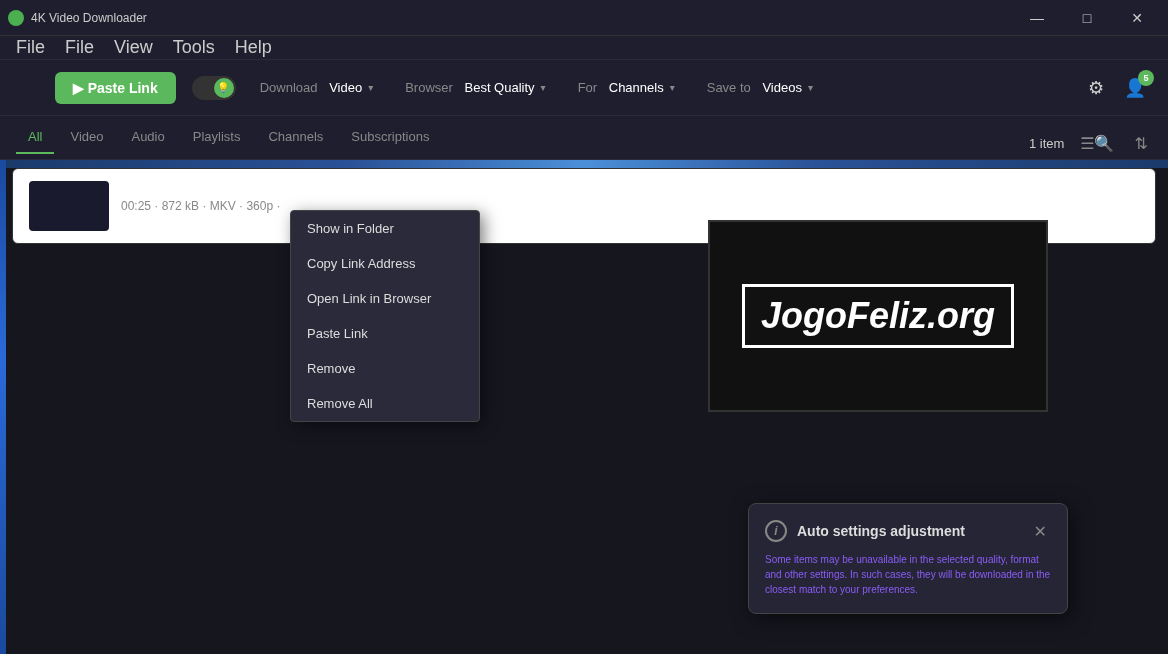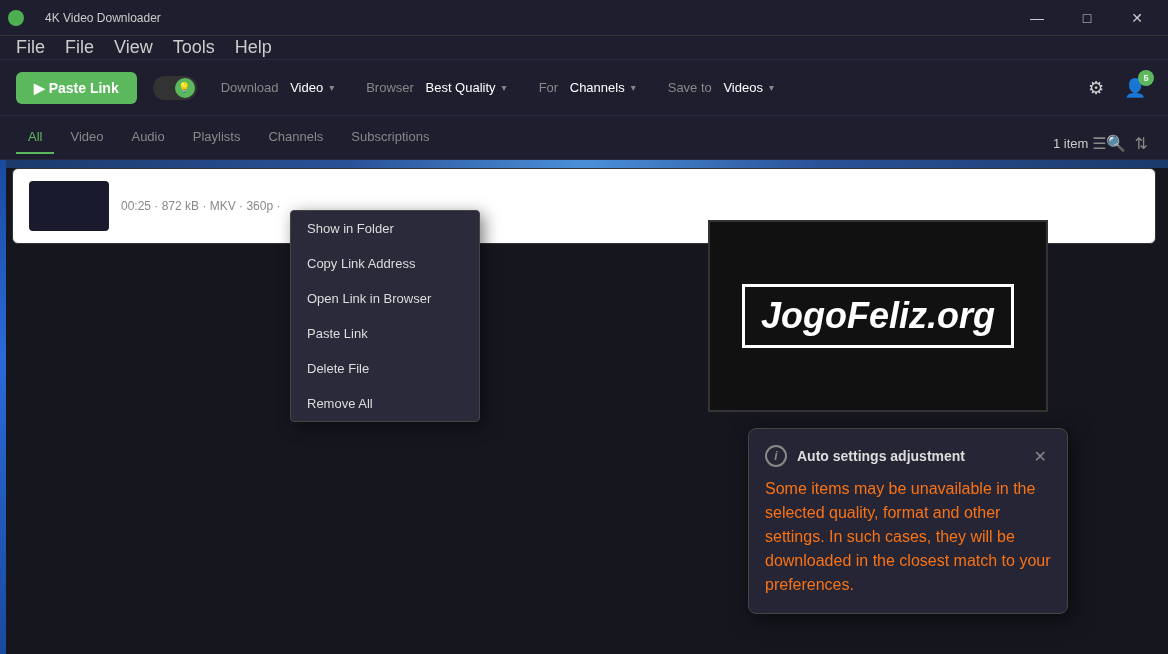--- a/index.html
+++ b/index.html
@@ -18,21 +18,21 @@
       height: 36px;
       display: flex;
       align-items: center;
       justify-content: space-between;
       padding: 0 8px;
       border-bottom: 1px solid #333;
     }
     .title-bar-left {
       display: flex;
       align-items: center;
-      gap: 21px;
+      gap: 7px;
     }
     .app-icon {
       width: 16px;
       height: 16px;
       background: #4CAF50;
       border-radius: 50%;
     }
     .title-bar-title {
       color: #ccc;
       font-size: 12px;
@@ -88,20 +88,21 @@
       border: none;
       border-radius: 6px;
       padding: 8px 18px;
       font-size: 14px;
       font-weight: 600;
       cursor: pointer;
       display: flex;
       align-items: center;
       gap: 8px;
       white-space: nowrap;
+      margin-left: 39px;
     }
 
     .toggle-switch {
       width: 44px;
       height: 24px;
       background: #333;
       border-radius: 12px;
       position: relative;
       cursor: pointer;
       display: flex;
@@ -196,20 +197,21 @@
       border-radius: 4px 4px 0 0;
       border-bottom: 2px solid transparent;
     }
     .tab.active {
       color: #5cb85c;
       border-bottom: 2px solid #5cb85c;
     }
     .tab-right {
       display: flex;
       align-items: center;
+      gap: 12px;
       color: #888;
       font-size: 13px;
       margin-top: 11px;
     }
     .tab-count { color: #ccc; }
     .tab-icon-btn {
       background: transparent;
       border: none;
       cursor: pointer;
       color: #888;
@@ -322,22 +324,22 @@
     }
     .notification-close {
       background: transparent;
       border: none;
       color: #888;
       font-size: 16px;
       cursor: pointer;
       padding: 0 4px;
     }
     .notification-text {
-      color: #f97316;
-      font-size: 16px;
+      color: #8b5cf6;
+      font-size: 10px;
       line-height: 1.5;
     }
 
     
     .thumbnail-area {
       position: absolute;
       top: 60px;
       right: 120px;
       width: 340px;
       height: 192px;
@@ -462,21 +464,21 @@
 
   <div class="thumbnail-area">
     <div class="thumbnail-text">JogoFeliz.org</div>
   </div>
 
   <div class="context-menu">
     <div class="context-menu-item">Show in Folder</div>
     <div class="context-menu-item">Copy Link Address</div>
     <div class="context-menu-item">Open Link in Browser</div>
     <div class="context-menu-item">Paste Link</div>
-    <div class="context-menu-item">Delete File</div>
+    <div class="context-menu-item">Remove</div>
     <div class="context-menu-item">Remove All</div>
   </div>
 
   <div class="notification-popup">
     <div class="notification-header">
       <div class="notification-icon">
         <span>i</span>
       </div>
       <span class="notification-title">Auto settings adjustment</span>
       <button class="notification-close">✕</button>

